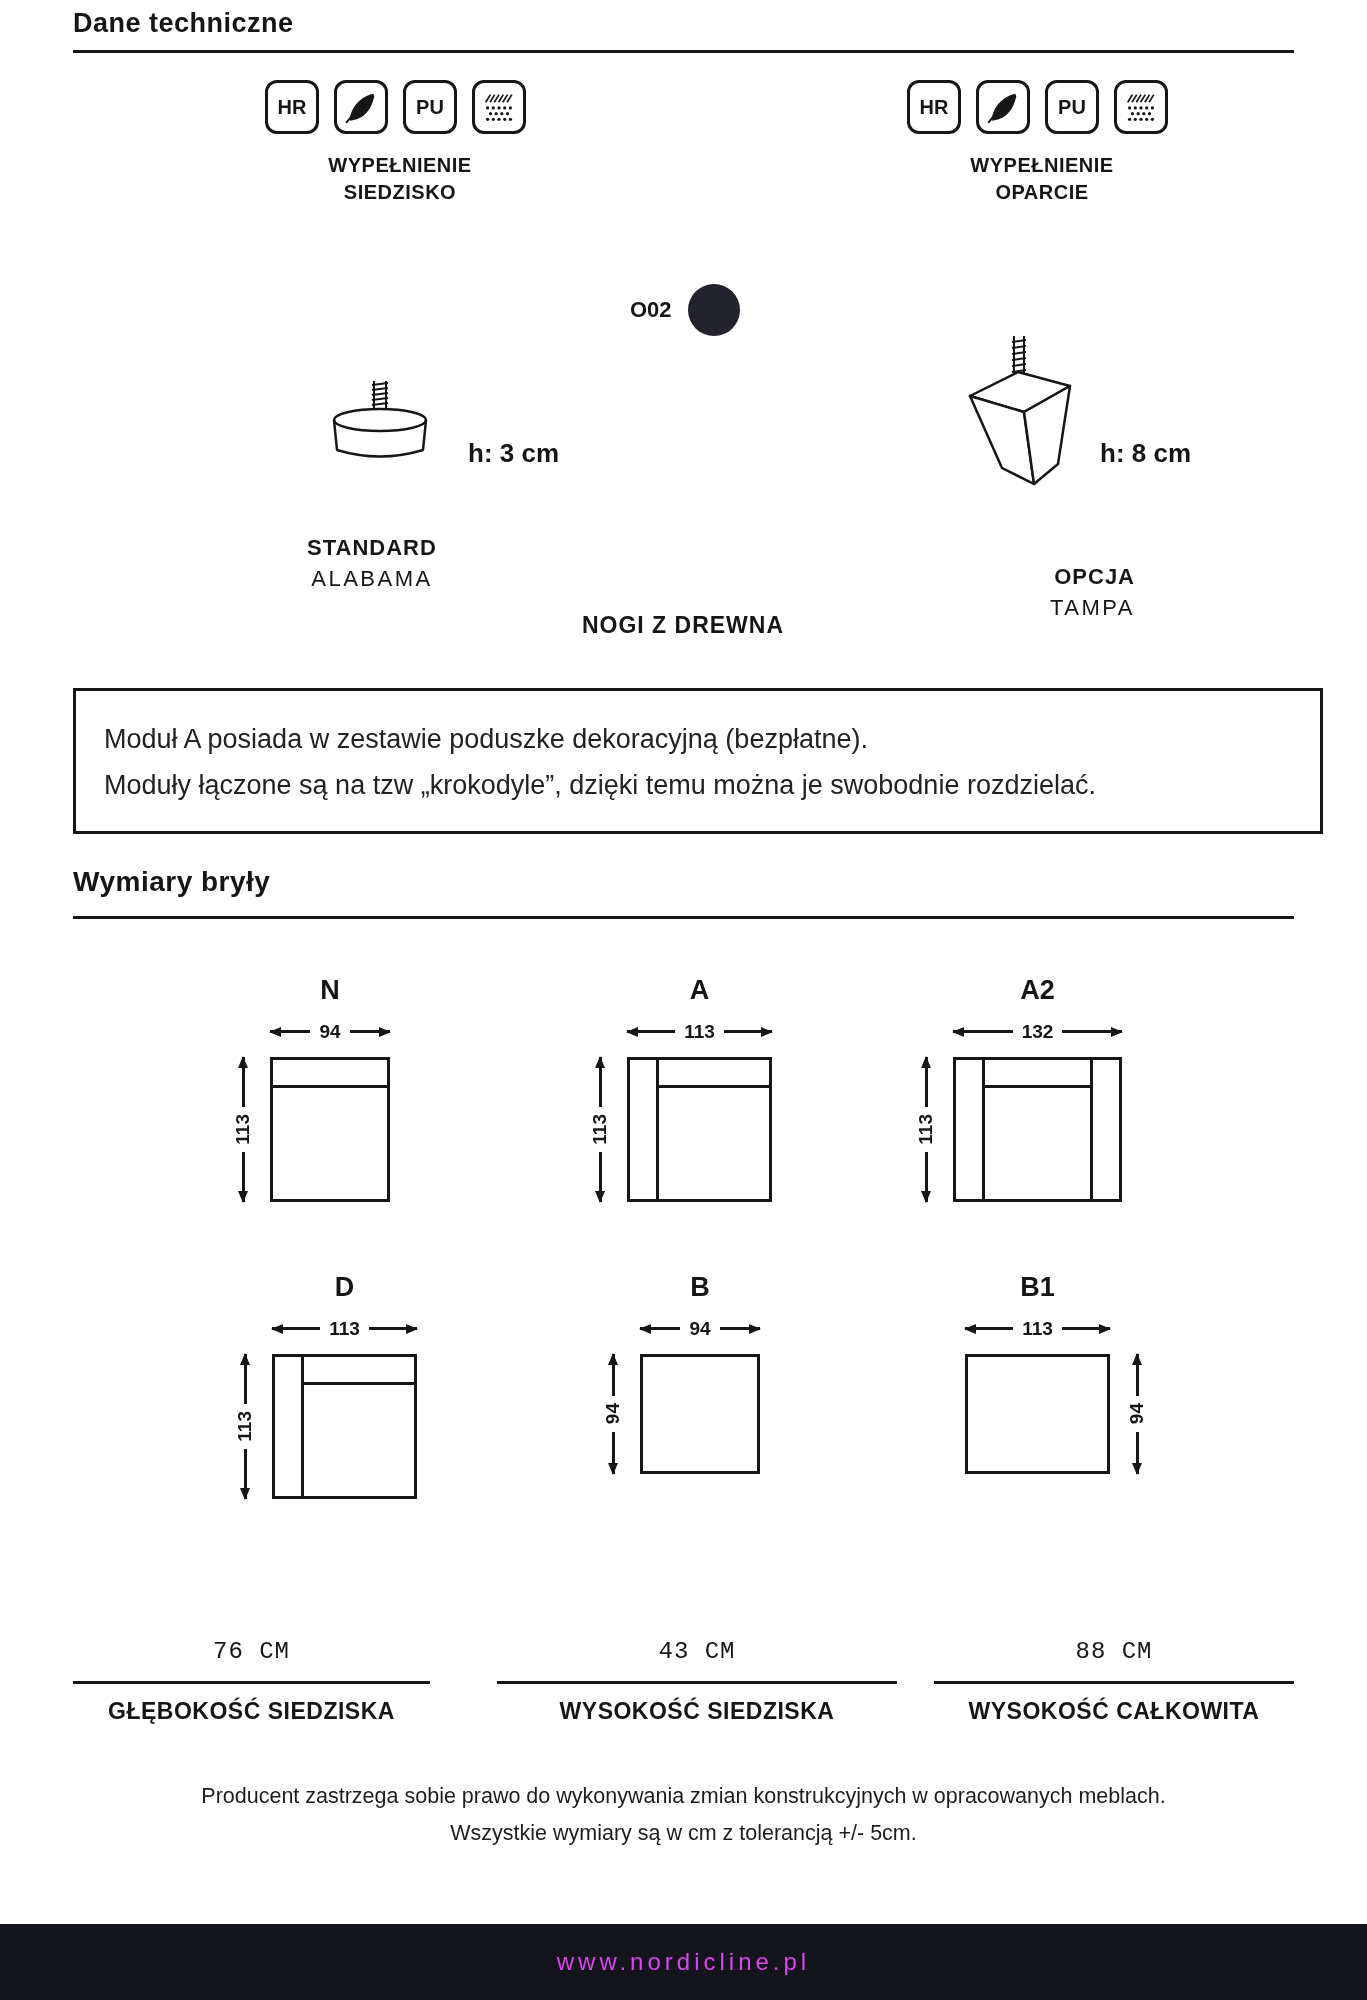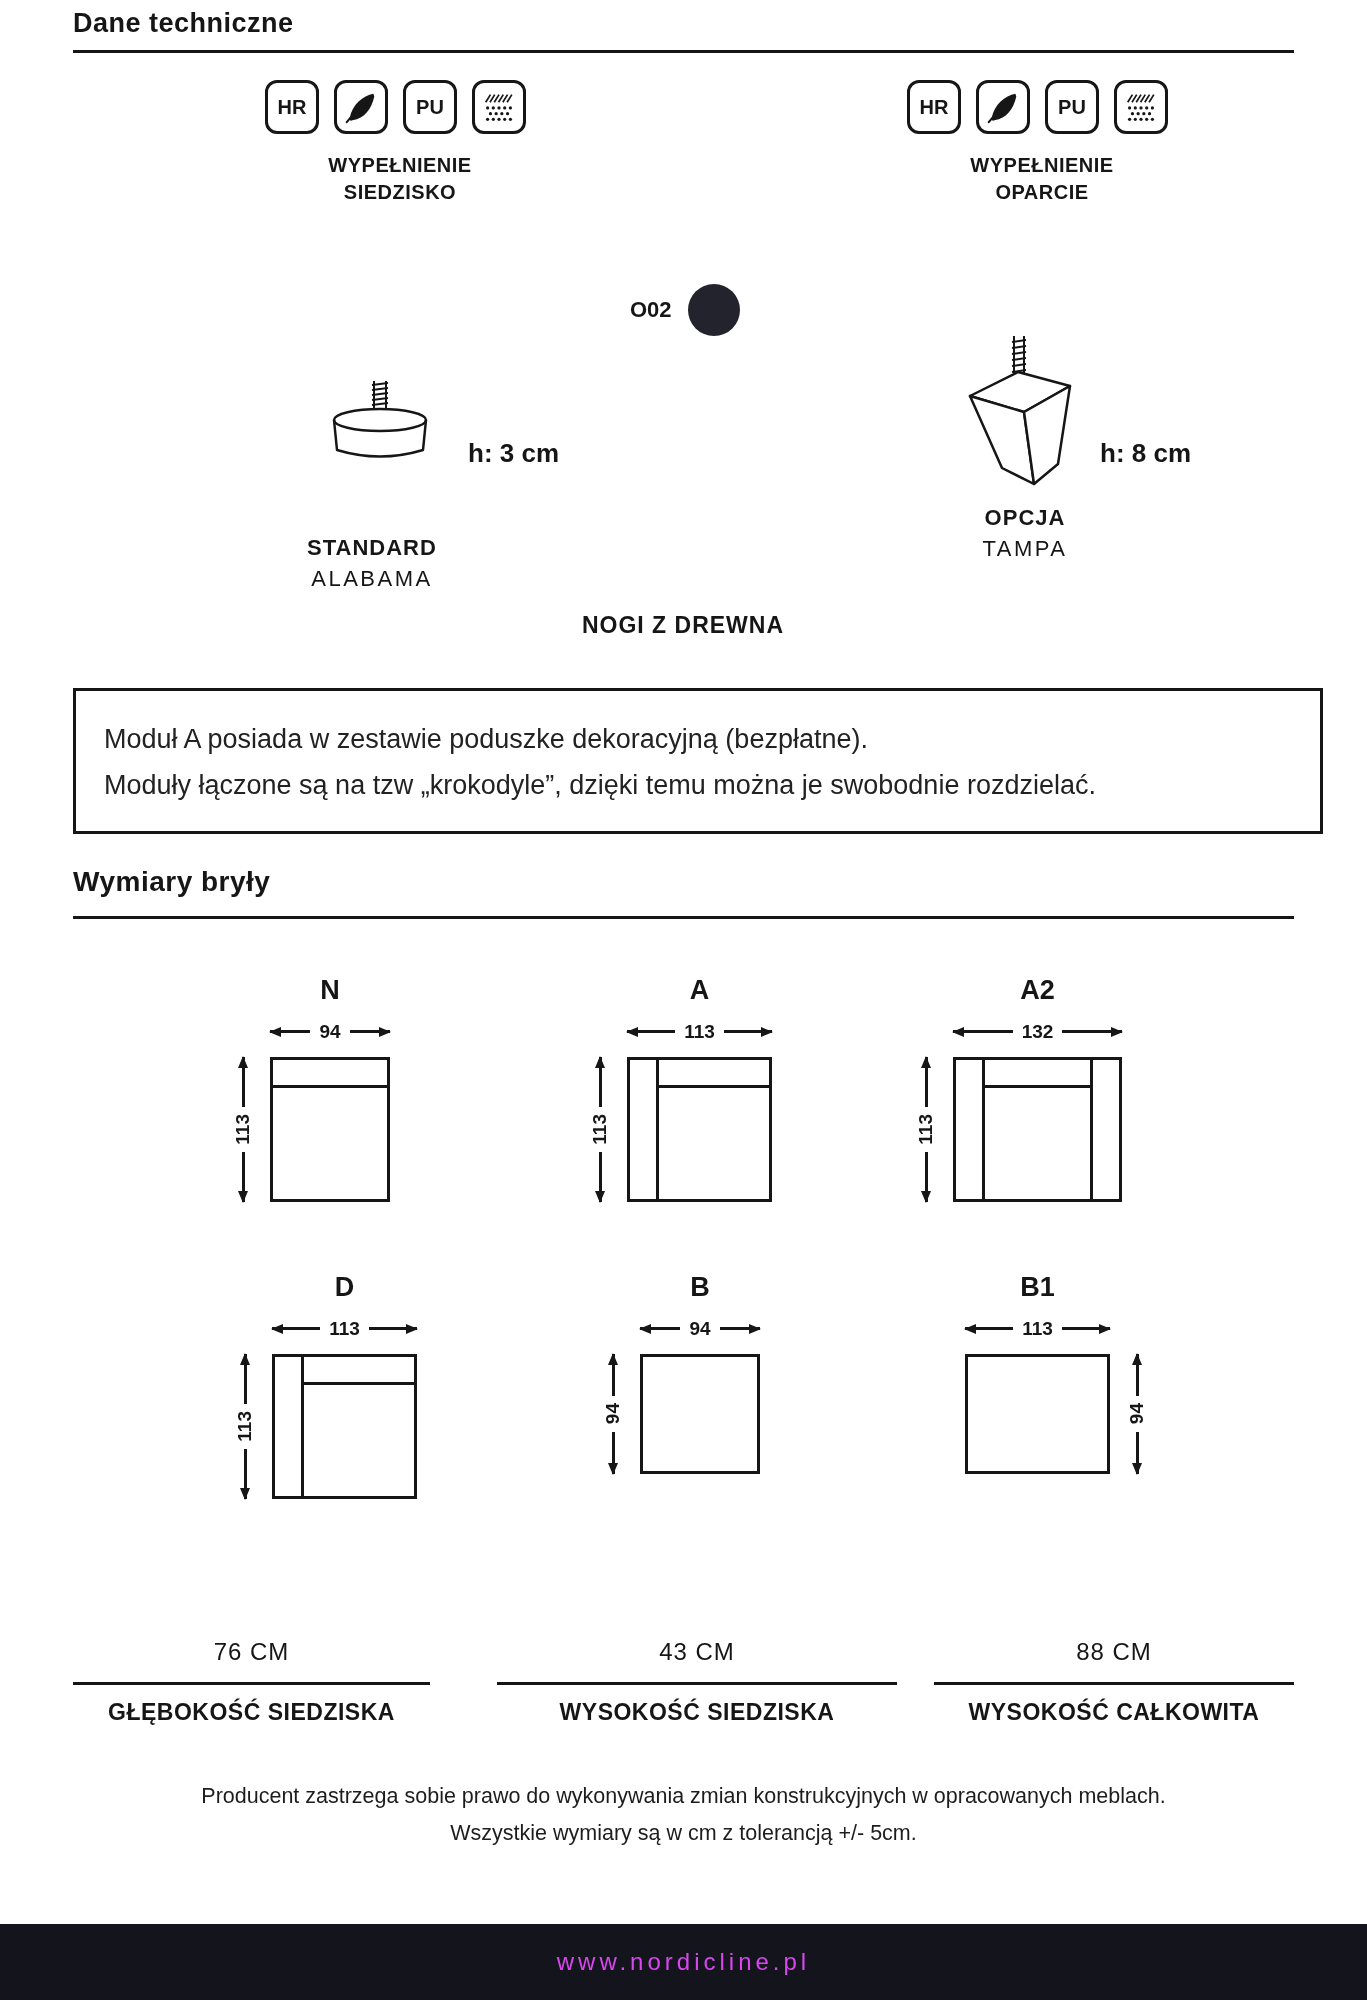--- a/index.html
+++ b/index.html
@@ -31,21 +31,21 @@
   .leg-svg { position:absolute; }
   .leg-std-svg { left:300px; top:378px; }
   .leg-opt-svg { left:948px; top:332px; }
   .leg-h { position:absolute; font-size:26px; font-weight:700; }
   .leg-std-h { left:468px; top:438px; }
   .leg-opt-h { left:1100px; top:438px; }
   .leg-label { position:absolute; width:220px; text-align:center; }
   .leg-label .type { font-size:22px; font-weight:700; letter-spacing:1px; }
   .leg-label .name { font-size:22px; font-weight:500; letter-spacing:2.5px; margin-top:5px; }
   .leg-std-label { left:262px; top:535px; }
-  .leg-opt-label { left:915px; top:505px; }
+  .leg-opt-label { left:915px; top:564px;text-align:right; }
   .legs-caption { position:absolute; left:483px; top:612px; width:400px; text-align:center;
                   font-size:23px; font-weight:700; letter-spacing:1px; }
 
   
   .info-box { position:absolute; left:73px; top:688px; width:1250px; height:146px; border:3px solid #161616;
               padding:25px 28px; font-size:27px; line-height:46px; color:#222; background:#fff; }
 
   
   .sec-title { position:absolute; left:73px; top:866px; font-size:28px; font-weight:700; letter-spacing:.5px; }
   .sec-rule { position:absolute; left:73px; top:916px; width:1221px; height:3px; background:#161616; }
@@ -92,21 +92,21 @@
   #mod-a2 { left:909px; top:975px;  width:213px; }
   #mod-d  { left:228px; top:1272px; width:189px; }
   #mod-b  { left:596px; top:1272px; width:164px; }
   #mod-b1 { left:965px; top:1272px; width:189px; }
 
   
   .stat { position:absolute; top:1638px; }
   .stat1 { left:73px;  width:357px; }
   .stat2 { left:497px; width:400px; }
   .stat3 { left:934px; width:360px; }
-  .stat-value { text-align:center; font-size:24px; font-weight:500; letter-spacing:1px; padding-bottom:16px; }
+  .stat-value { text-align:center; font-size:24px; font-weight:500; letter-spacing:1px; padding-bottom:16px;font-family:Liberation Mono, monospace; }
   .stat-rule { height:3px; background:#161616; }
   .stat-label { text-align:center; font-size:23px; font-weight:700; letter-spacing:.5px; padding-top:14px; }
 
   
   .disclaimer { position:absolute; left:73px; top:1778px; width:1221px; text-align:center;
                 font-size:21.5px; line-height:37px; color:#1d1d1d; }
 
   
   .footer { position:absolute; left:0; top:1924px; width:1367px; height:76px; background:#14141c;
             display:flex; align-items:center; justify-content:center; }

